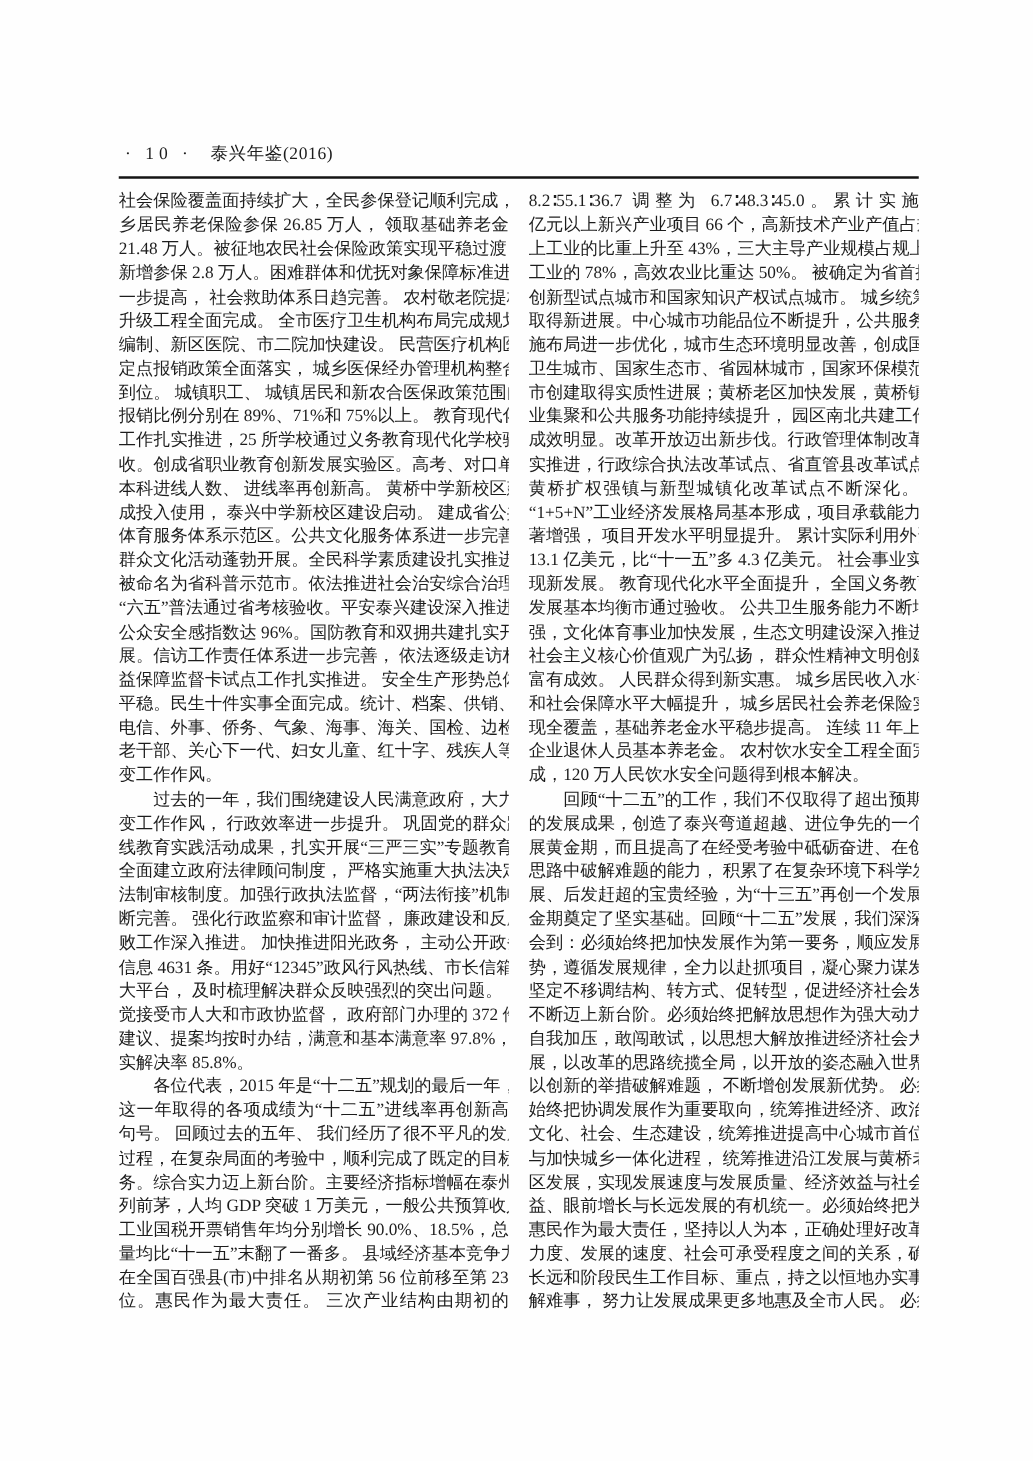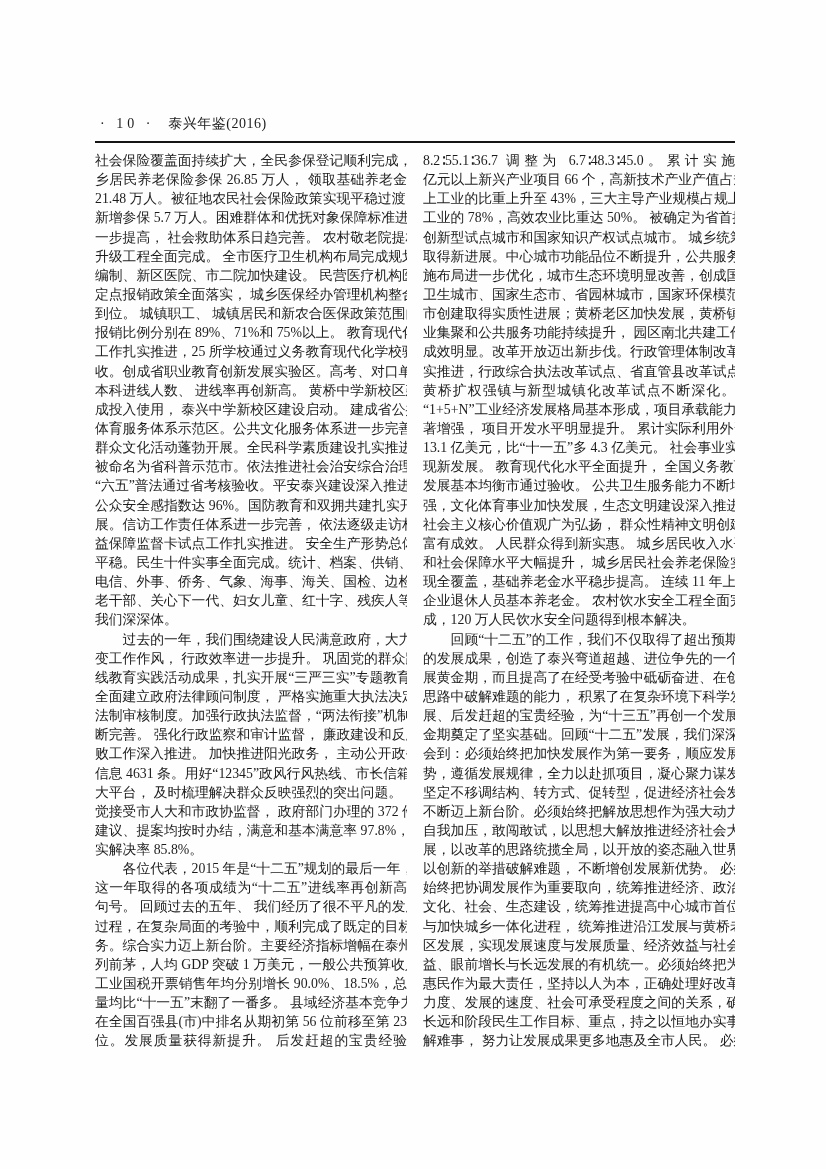--- a/index.html
+++ b/index.html
@@ -76,42 +76,42 @@
   <div class="page-header">
     <span class="page-label">· 10 ·</span><span>泰兴年鉴(2016)</span>
   </div>
   <div class="header-rule"></div>
   <div class="columns">
     <div class="column">
         <div class="paragraph">
           <div class="line">社会保险覆盖面持续扩大，全民参保登记顺利完成，城</div>
           <div class="line">乡居民养老保险参保 26.85 万人， 领取基础养老金</div>
           <div class="line">21.48 万人。被征地农民社会保险政策实现平稳过渡，</div>
-          <div class="line">新增参保 5.7 万人。困难群体和优抚对象保障标准进</div>
+          <div class="line">新增参保 2.8 万人。困难群体和优抚对象保障标准进</div>
           <div class="line">一步提高， 社会救助体系日趋完善。 农村敬老院提档</div>
           <div class="line">升级工程全面完成。 全市医疗卫生机构布局完成规划</div>
           <div class="line">编制、新区医院、市二院加快建设。 民营医疗机构医保</div>
           <div class="line">定点报销政策全面落实， 城乡医保经办管理机构整合</div>
           <div class="line">到位。 城镇职工、 城镇居民和新农合医保政策范围内</div>
           <div class="line">报销比例分别在 89%、71%和 75%以上。 教育现代化</div>
           <div class="line">工作扎实推进，25 所学校通过义务教育现代化学校验</div>
           <div class="line">收。创成省职业教育创新发展实验区。高考、对口单招</div>
           <div class="line">本科进线人数、 进线率再创新高。 黄桥中学新校区建</div>
           <div class="line">成投入使用， 泰兴中学新校区建设启动。 建成省公共</div>
           <div class="line">体育服务体系示范区。公共文化服务体系进一步完善，</div>
           <div class="line">群众文化活动蓬勃开展。全民科学素质建设扎实推进，</div>
           <div class="line">被命名为省科普示范市。依法推进社会治安综合治理，</div>
           <div class="line">“六五”普法通过省考核验收。平安泰兴建设深入推进，</div>
           <div class="line">公众安全感指数达 96%。国防教育和双拥共建扎实开</div>
           <div class="line">展。信访工作责任体系进一步完善， 依法逐级走访权</div>
           <div class="line">益保障监督卡试点工作扎实推进。 安全生产形势总体</div>
           <div class="line">平稳。民生十件实事全面完成。统计、档案、供销、物价、</div>
           <div class="line">电信、外事、侨务、气象、海事、海关、国检、边检、保险、</div>
           <div class="line">老干部、关心下一代、妇女儿童、红十字、残疾人等工作</div>
-          <div class="line para-end">我们深深体。</div>
+          <div class="line para-end">变工作作风。</div>
         </div>
         <div class="paragraph">
           <div class="line">　　过去的一年，我们围绕建设人民满意政府，大力转</div>
           <div class="line">变工作作风， 行政效率进一步提升。 巩固党的群众路</div>
           <div class="line">线教育实践活动成果，扎实开展“三严三实”专题教育。</div>
           <div class="line">全面建立政府法律顾问制度， 严格实施重大执法决定</div>
           <div class="line">法制审核制度。加强行政执法监督，“两法衔接”机制不</div>
           <div class="line">断完善。 强化行政监察和审计监督， 廉政建设和反腐</div>
           <div class="line">败工作深入推进。 加快推进阳光政务， 主动公开政务</div>
           <div class="line">信息 4631 条。用好“12345”政风行风热线、市长信箱两</div>
@@ -123,21 +123,21 @@
         <div class="paragraph">
           <div class="line">　　各位代表，2015 年是“十二五”规划的最后一年，</div>
           <div class="line">这一年取得的各项成绩为“十二五”进线率再创新高</div>
           <div class="line">句号。 回顾过去的五年、 我们经历了很不平凡的发展</div>
           <div class="line">过程，在复杂局面的考验中，顺利完成了既定的目标任</div>
           <div class="line">务。综合实力迈上新台阶。主要经济指标增幅在泰州名</div>
           <div class="line">列前茅，人均 GDP 突破 1 万美元，一般公共预算收入、</div>
           <div class="line">工业国税开票销售年均分别增长 90.0%、18.5%，总</div>
           <div class="line">量均比“十一五”末翻了一番多。 县域经济基本竞争力</div>
           <div class="line">在全国百强县(市)中排名从期初第 56 位前移至第 23</div>
-          <div class="line">位。发展质量获得新提升。 后发赶超的宝贵经验</div>
+          <div class="line">位。惠民作为最大责任。 三次产业结构由期初的</div>
         </div>
       </div>
     <div class="column">
         <div class="paragraph">
           <div class="line">8.2∶55.1∶36.7 调整为 6.7∶48.3∶45.0。累计实施</div>
           <div class="line">亿元以上新兴产业项目 66 个，高新技术产业产值占规</div>
           <div class="line">上工业的比重上升至 43%，三大主导产业规模占规上</div>
           <div class="line">工业的 78%，高效农业比重达 50%。 被确定为省首批</div>
           <div class="line">创新型试点城市和国家知识产权试点城市。 城乡统筹</div>
           <div class="line">取得新进展。中心城市功能品位不断提升，公共服务设</div>

